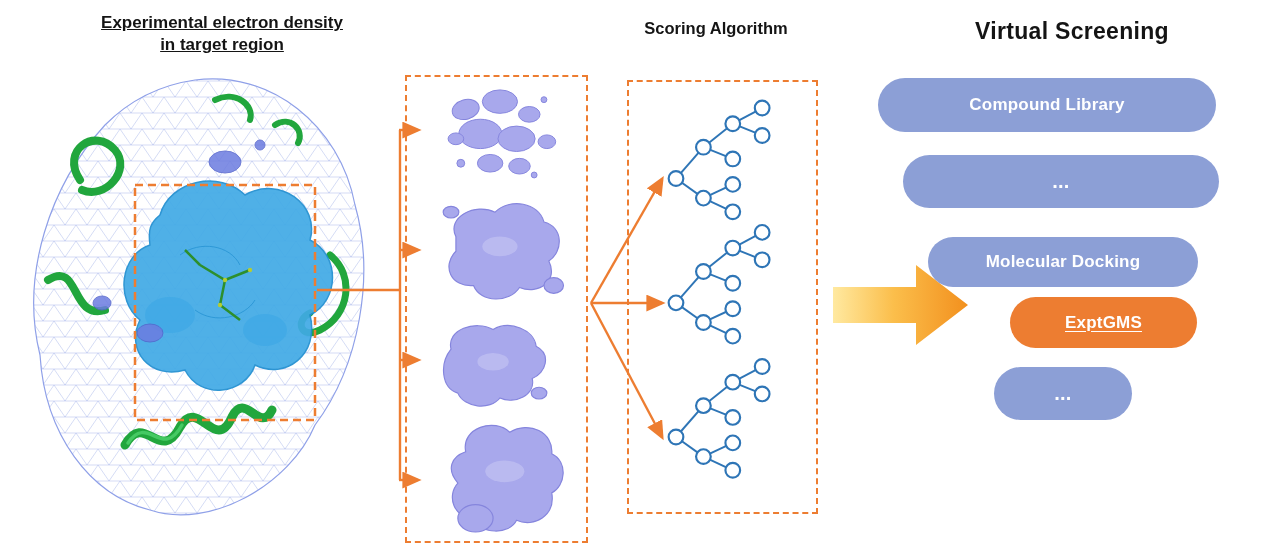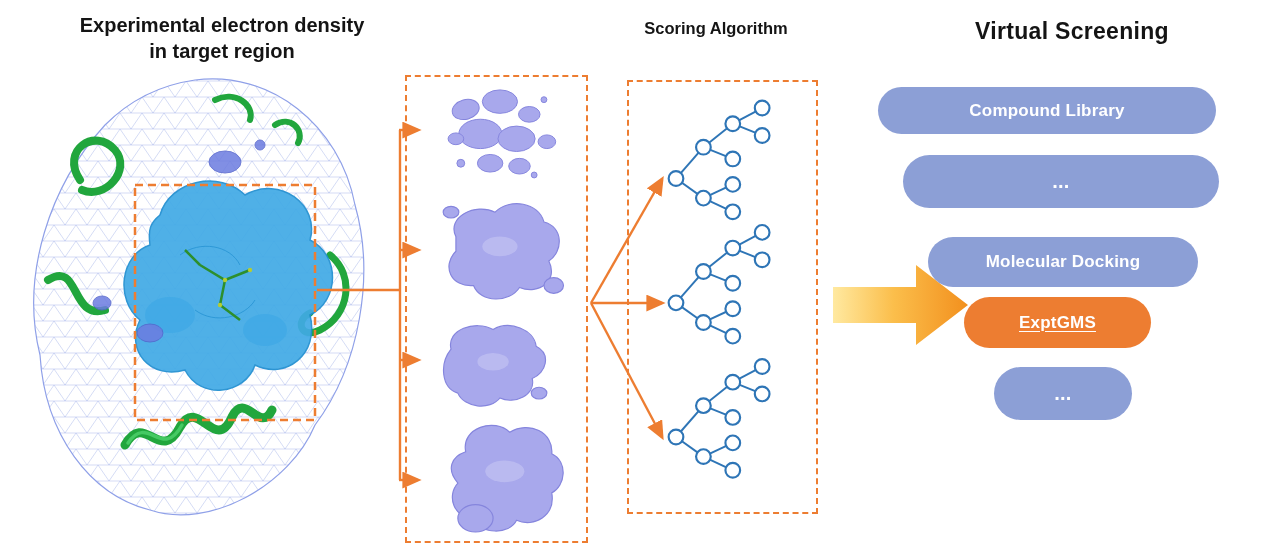--- a/index.html
+++ b/index.html
@@ -4,40 +4,40 @@
 <style>
   html,body{margin:0;padding:0;background:#fff;}
   .canvas{
     position:relative;width:1280px;height:546px;background:#ffffff;
     font-family:"Liberation Sans", sans-serif;overflow:hidden;
   }
   .title{
     position:absolute;text-align:center;font-weight:700;color:#141414;
     white-space:pre-line;line-height:1.32;
   }
-  .title-density{left:42px;top:12px;width:360px;font-size:20px;}
+  .title-density{left:42px;top:12px;width:360px;font-size:17px;text-decoration:underline;}
   .title-grid{left:402px;top:15px;width:190px;font-size:16.5px;}
   .title-scoring{left:611px;top:18px;width:210px;font-size:16.5px;}
   .title-screening{left:922px;top:16px;width:300px;font-size:23px;letter-spacing:.3px;}
   .figure{position:absolute;}
   .mol{left:10px;top:65px;width:370px;height:481px;}
   .dashed-box{position:absolute;border:2px dashed #ED7D31;box-sizing:border-box;}
   .grid-box{left:405px;top:75px;width:183px;height:468px;}
   .scoring-box{left:627px;top:80px;width:191px;height:434px;}
   .dashed-box svg{display:block;width:100%;height:100%;}
   .connectors{position:absolute;left:0;top:0;width:1280px;height:546px;pointer-events:none;}
   .big-arrow{left:828px;top:255px;width:145px;height:100px;}
   .pill{
     position:absolute;border-radius:999px;display:flex;align-items:center;justify-content:center;
     background:#8C9FD6;color:#ffffff;font-weight:700;font-size:17px;letter-spacing:.2px;
   }
-  .pill-1{left:878px;top:87px;width:338px;height:47px;}
+  .pill-1{left:878px;top:78px;width:338px;height:54px;}
   .pill-2{left:903px;top:155px;width:316px;height:53px;font-size:20px;}
   .pill-3{left:928px;top:228px;width:270px;height:50px;margin-top:9px;}
-  .pill-4{left:964px;top:297px;width:187px;height:51px;background:#ED7D31;}
+  .pill-4{left:1010px;top:297px;width:187px;height:51px;background:#ED7D31;}
   .pill-4 .pill-label{text-decoration:underline;text-underline-offset:3px;}
   .pill-5{left:994px;top:367px;width:138px;height:53px;font-size:20px;}
 </style>
 </head>
 <body>
 
 <div class="canvas">
 
   <div class="title title-density">Experimental electron density
 in target region</div>

